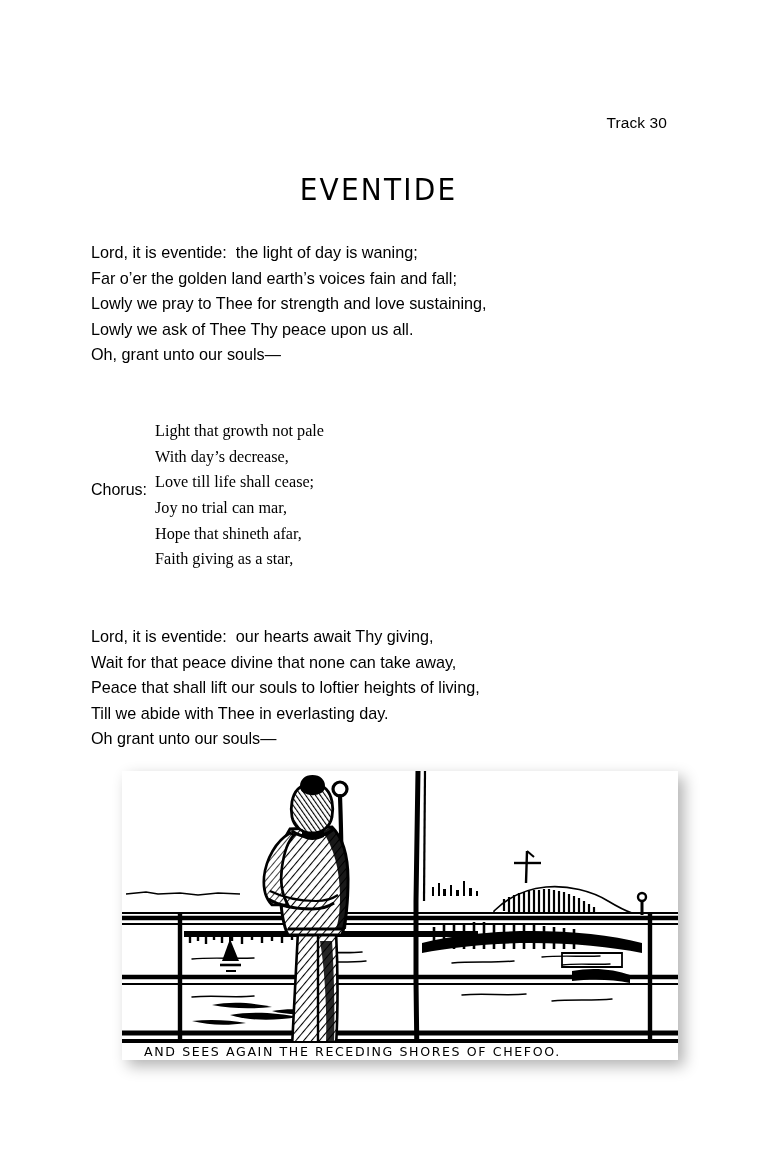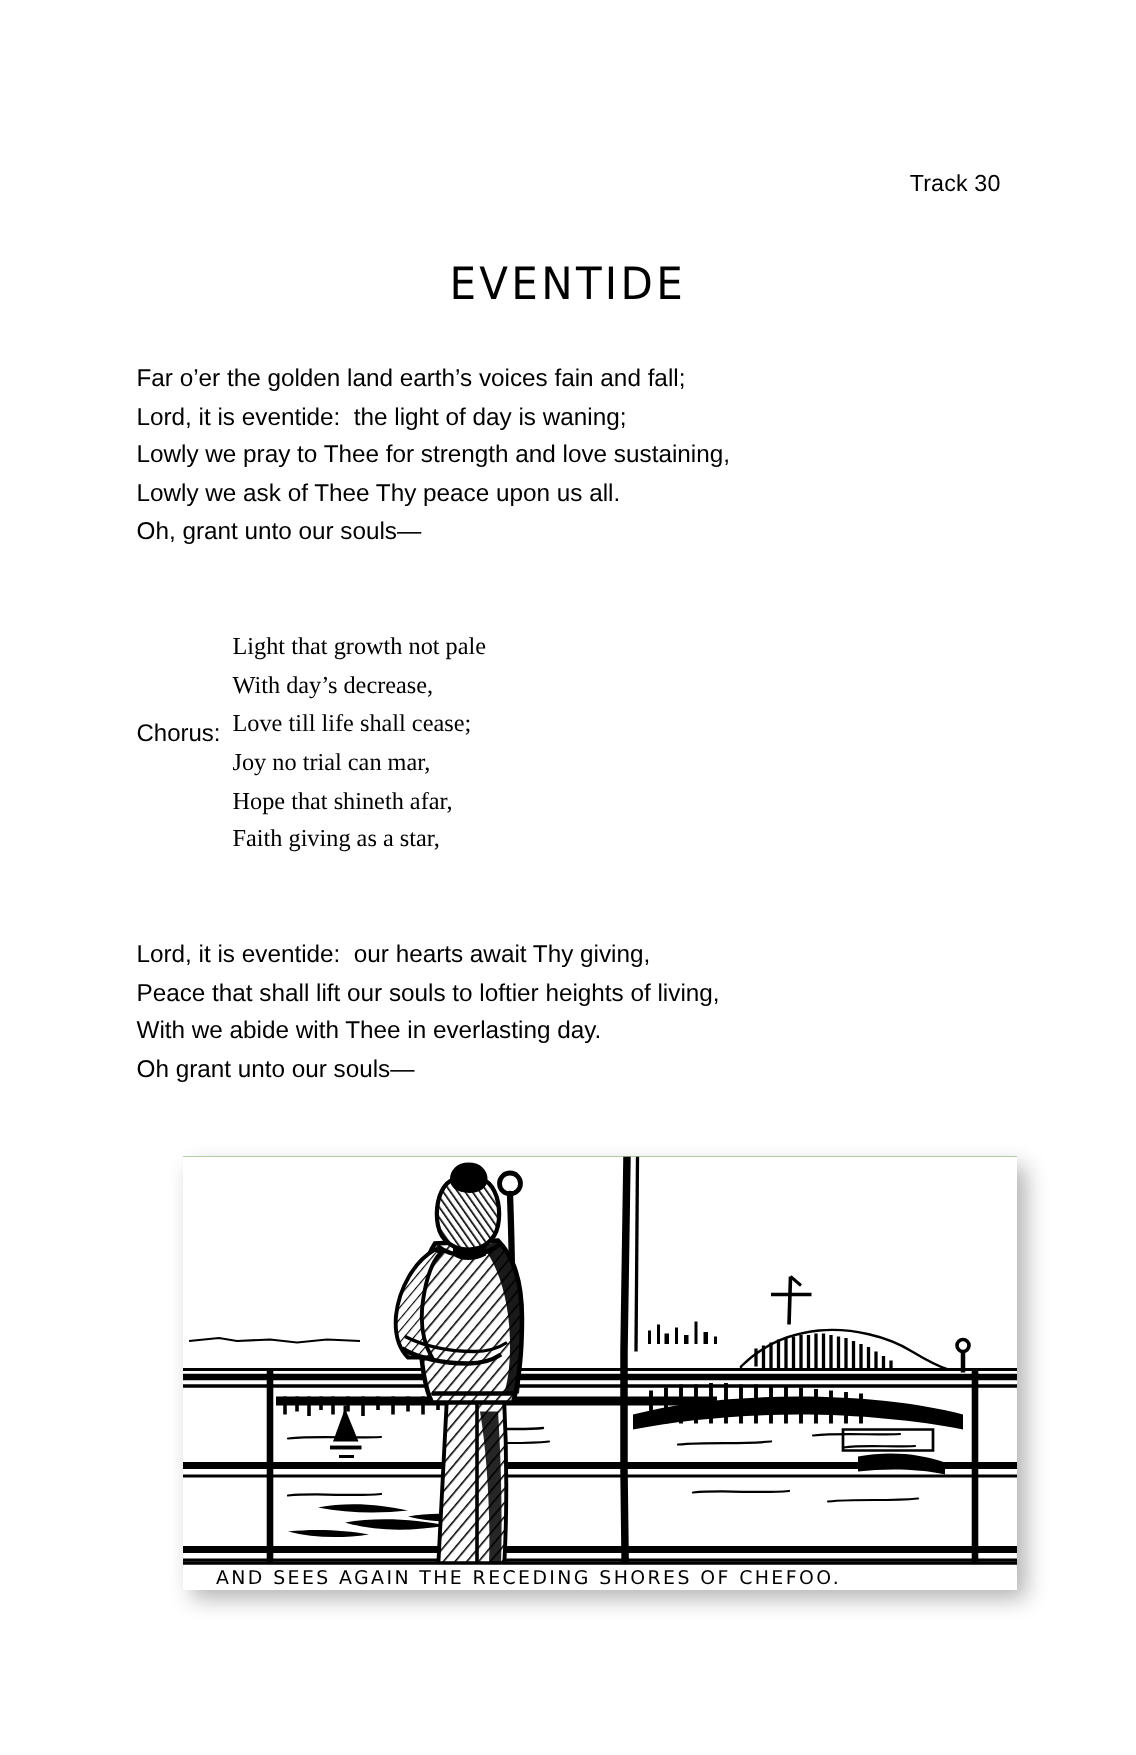--- a/index.html
+++ b/index.html
@@ -94,21 +94,21 @@
     font-family: Liberation Serif, serif;
   }
 
   
   .illustration-wrap {
     position: absolute;
     left: 122px;
     top: 771px;
     width: 556px;
     height: 289px;
-    background: #4d7c0f;
+    background: #a16207;
     box-shadow: 6px 6px 14px rgba(0,0,0,0.30);
   }
   .illustration {
     display: block;
     width: 556px;
     height: 289px;
   }
   .caption-text {
     font-family: "DejaVu Sans", sans-serif;
   }
@@ -118,22 +118,22 @@
 
 <div class="page">
 
   <div class="track-label">Track 30</div>
 
   <div class="hymn-title">EVENTIDE</div>
 
   <div class="lyrics">
 
     <div class="stanza">
+      <div class="line">Lord, it is eventide:  the light of day is waning;</div>
       <div class="line">Far o’er the golden land earth’s voices fain and fall;</div>
-      <div class="line">Lord, it is eventide:  the light of day is waning;</div>
       <div class="line">Lowly we pray to Thee for strength and love sustaining,</div>
       <div class="line">Lowly we ask of Thee Thy peace upon us all.</div>
       <div class="line">Oh, grant unto our souls—</div>
     </div>
 
     <div class="spacer-line"></div>
     <div class="spacer-line"></div>
 
     <div class="stanza chorus-block">
       <div class="chorus-label">Chorus:</div>
@@ -145,22 +145,23 @@
         <div class="line">Hope that shineth afar,</div>
         <div class="line">Faith giving as a star,</div>
       </div>
     </div>
 
     <div class="spacer-line"></div>
     <div class="spacer-line"></div>
 
     <div class="stanza">
       <div class="line">Lord, it is eventide:  our hearts await Thy giving,</div>
+      <div class="line">Wait for that peace divine that none can take away,</div>
       <div class="line">Peace that shall lift our souls to loftier heights of living,</div>
-      <div class="line">With we abide with Thee in everlasting day.</div>
+      <div class="line">Till we abide with Thee in everlasting day.</div>
       <div class="line">Oh grant unto our souls—</div>
     </div>
 
   </div>
 
   <div class="illustration-wrap">
     <svg class="illustration" viewBox="0 0 556 289" xmlns="http://www.w3.org/2000/svg">
       <defs>
 
         <pattern id="hatch" width="6" height="6" patternUnits="userSpaceOnUse" patternTransform="rotate(40)">

